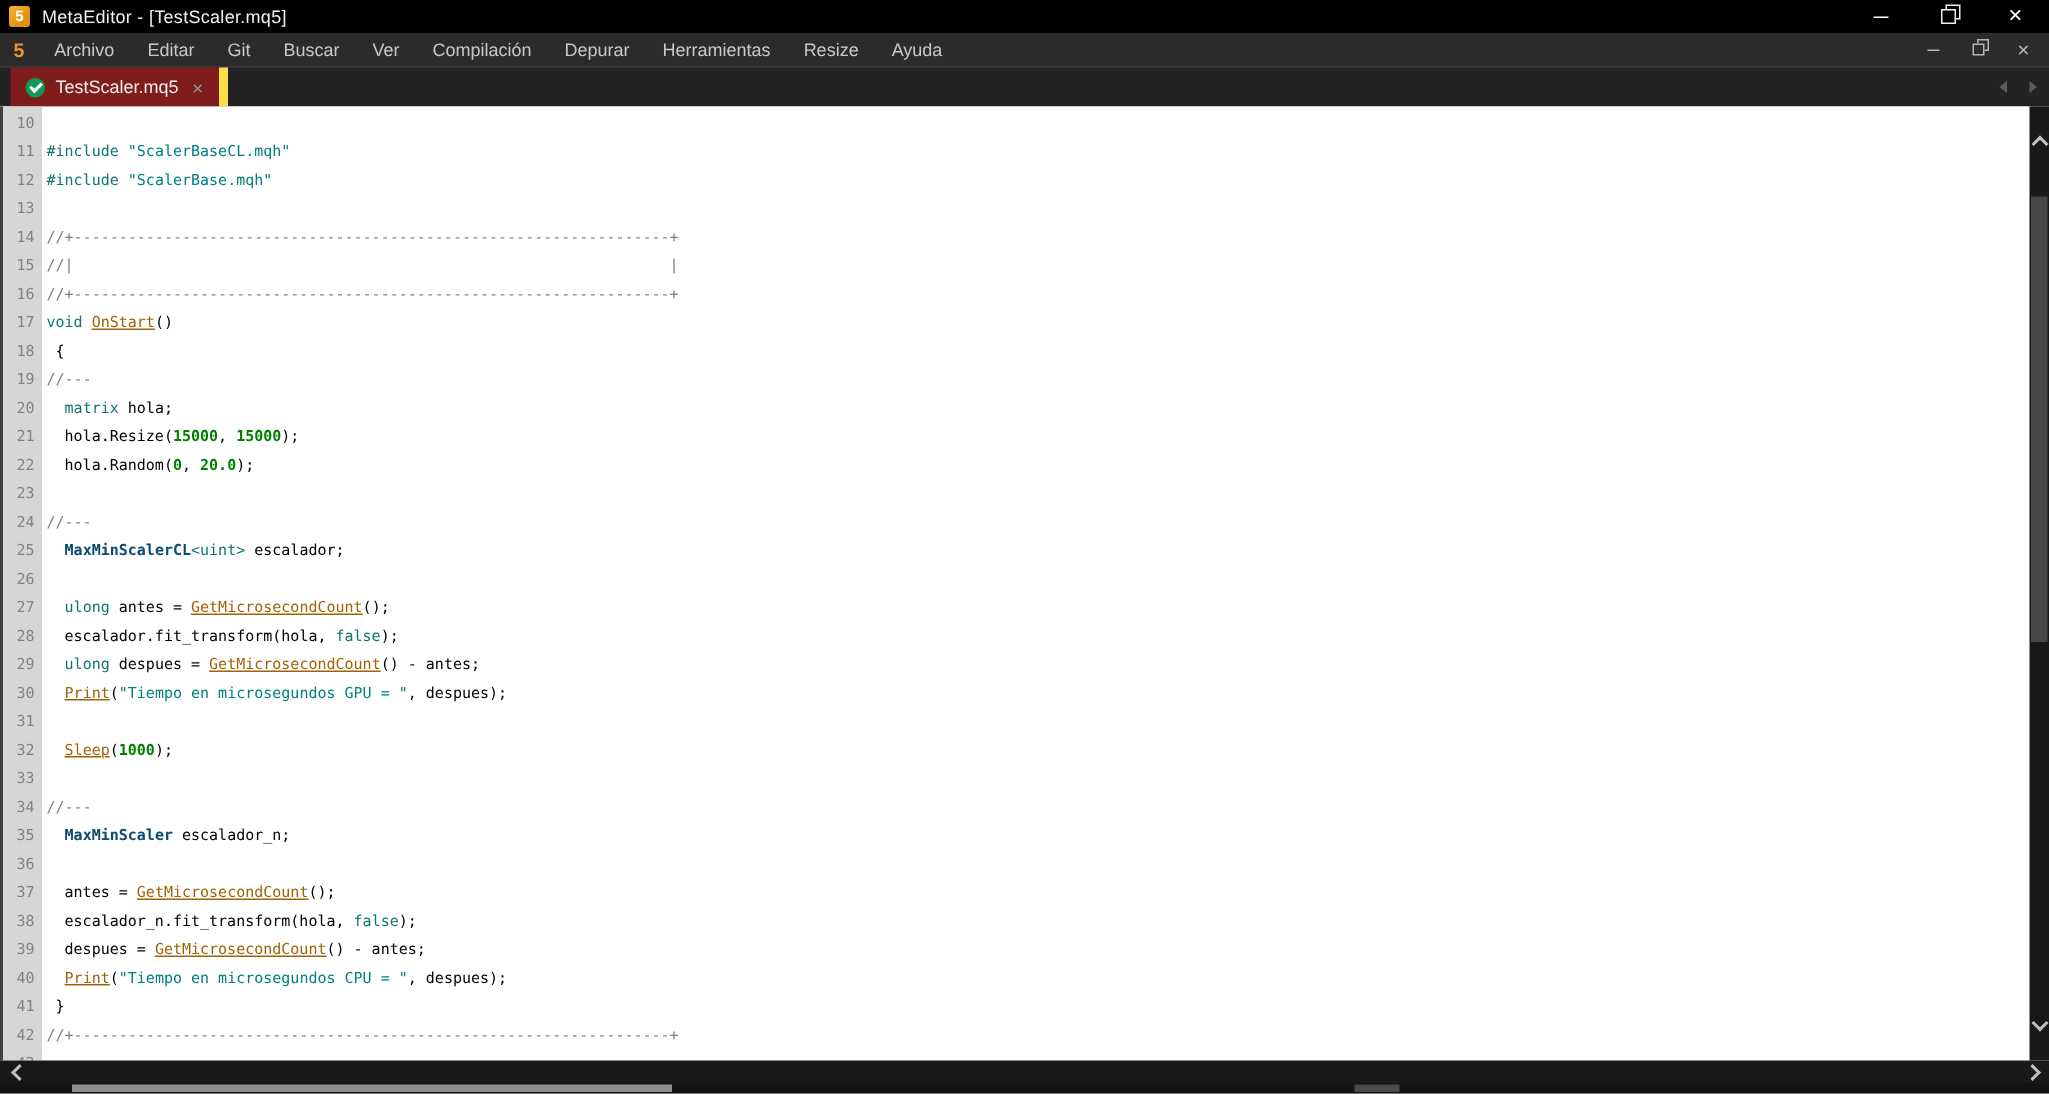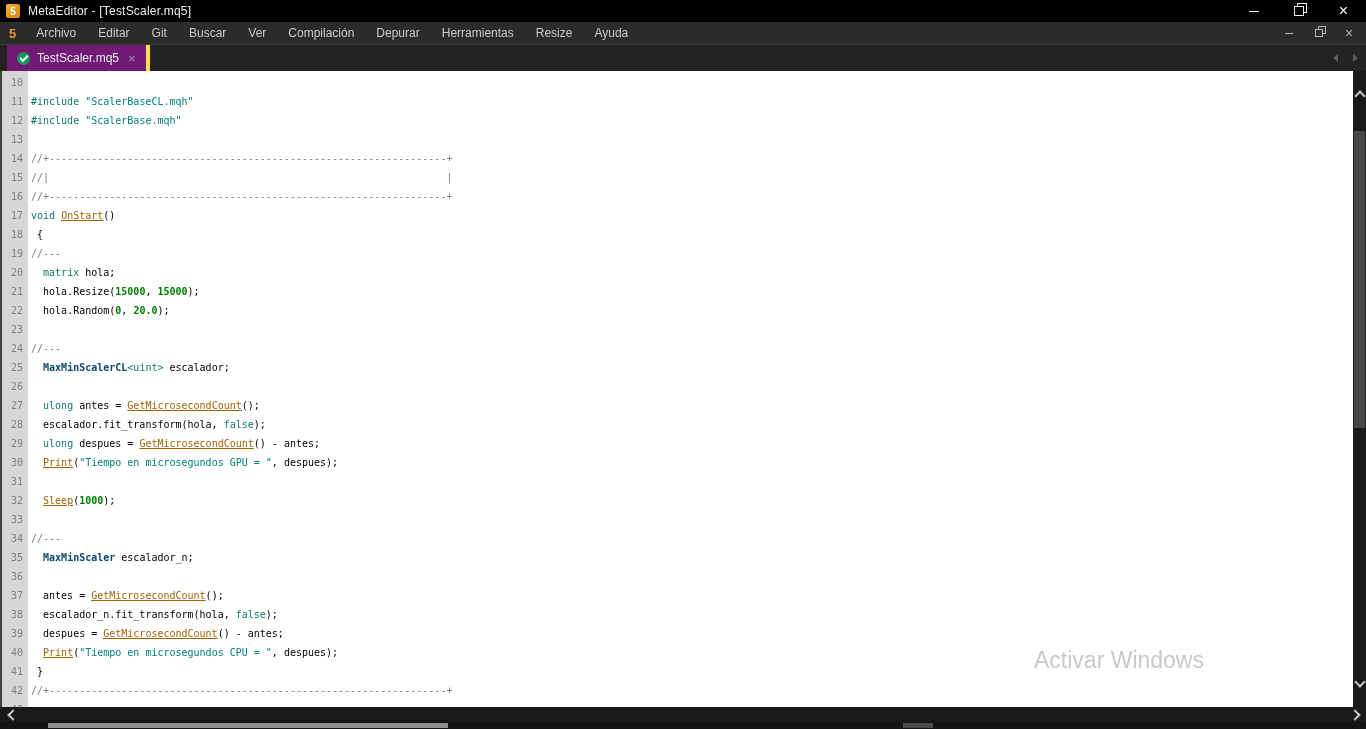--- a/index.html
+++ b/index.html
@@ -23,21 +23,21 @@
   .menu-item{padding:3px 11px;cursor:default;}
   .mdi-controls{margin-left:auto;display:flex;align-items:center;gap:16px;padding-right:10px;color:#b5b5b5;}
   .mdi-btn{position:relative;z-index:0;display:flex;align-items:center;justify-content:center;width:14px;height:14px;}
   .glyph-min.sm{width:8px;border-color:#b5b5b5;}
   .glyph-restore.sm{width:6px;height:6px;border-color:#b5b5b5;background:#2b2b2b;}
   .glyph-restore.sm::before{width:6px;height:6px;border-color:#b5b5b5;left:2px;bottom:2px;}
   .glyph-close.sm{font-size:14px;line-height:14px;color:#b5b5b5;}
 
   
   .tabbar{flex:0 0 27px;height:27px;background:#232323;border-top:1px solid #3a3a3a;display:flex;align-items:stretch;position:relative;box-sizing:border-box;}
-  .tab{margin-left:7px;background:#701a75;display:flex;align-items:center;gap:7px;padding:0 10px;color:#ececec;font-size:12px;border-right:4px solid #fde047;}
+  .tab{margin-left:7px;background:#7f1d1d;display:flex;align-items:center;gap:7px;padding:0 10px;color:#ececec;font-size:12px;border-right:6px solid #fde047;}
   .status-ok{width:13px;height:13px;border-radius:50%;background:#14985a;position:relative;display:inline-block;}
   .status-ok::after{content:"";position:absolute;left:3px;top:3px;width:6px;height:3px;border-left:2px solid #fff;border-bottom:2px solid #fff;transform:rotate(-45deg);}
   .tab-close{color:#9a9a9a;font-size:13px;line-height:13px;margin-left:2px;}
   .tab-arrows{position:absolute;right:8px;top:0;height:100%;display:flex;align-items:center;gap:15px;}
   .tri-left{width:0;height:0;border:4px solid transparent;border-right:5px solid #5d5d5d;border-left:none;}
   .tri-right{width:0;height:0;border:4px solid transparent;border-left:5px solid #5d5d5d;border-right:none;}
 
   
   .main{flex:1;display:flex;min-height:0;}
   .editor{flex:1;position:relative;background:#fff;overflow:hidden;border-left:2px solid #404040;}
@@ -129,21 +129,20 @@
       <span class="tri-left"></span>
       <span class="tri-right"></span>
     </div>
   </div>
 
   <div class="main">
     <div class="editor">
       <div class="gutter-bg"></div>
       <div class="code"><div class="line"><span class="ln">10</span><span class="lc"></span></div><div class="line"><span class="ln">11</span><span class="lc"><span class="tk-kw">#include</span><span class="tk-pl"> </span><span class="tk-str">"ScalerBaseCL.mqh"</span></span></div><div class="line"><span class="ln">12</span><span class="lc"><span class="tk-kw">#include</span><span class="tk-pl"> </span><span class="tk-str">"ScalerBase.mqh"</span></span></div><div class="line"><span class="ln">13</span><span class="lc"></span></div><div class="line"><span class="ln">14</span><span class="lc"><span class="tk-cm">//+------------------------------------------------------------------+</span></span></div><div class="line"><span class="ln">15</span><span class="lc"><span class="tk-cm">//|                                                                  |</span></span></div><div class="line"><span class="ln">16</span><span class="lc"><span class="tk-cm">//+------------------------------------------------------------------+</span></span></div><div class="line"><span class="ln">17</span><span class="lc"><span class="tk-kw">void</span><span class="tk-pl"> </span><span class="tk-fn">OnStart</span><span class="tk-pl">()</span></span></div><div class="line"><span class="ln">18</span><span class="lc"><span class="tk-pl"> {</span></span></div><div class="line"><span class="ln">19</span><span class="lc"><span class="tk-cm">//---</span></span></div><div class="line"><span class="ln">20</span><span class="lc"><span class="tk-pl">  </span><span class="tk-kw">matrix</span><span class="tk-pl"> hola;</span></span></div><div class="line"><span class="ln">21</span><span class="lc"><span class="tk-pl">  hola.Resize(</span><span class="tk-num">15000</span><span class="tk-pl">, </span><span class="tk-num">15000</span><span class="tk-pl">);</span></span></div><div class="line"><span class="ln">22</span><span class="lc"><span class="tk-pl">  hola.Random(</span><span class="tk-num">0</span><span class="tk-pl">, </span><span class="tk-num">20.0</span><span class="tk-pl">);</span></span></div><div class="line"><span class="ln">23</span><span class="lc"></span></div><div class="line"><span class="ln">24</span><span class="lc"><span class="tk-cm">//---</span></span></div><div class="line"><span class="ln">25</span><span class="lc"><span class="tk-pl">  </span><span class="tk-cls">MaxMinScalerCL</span><span class="tk-kw">&lt;uint&gt;</span><span class="tk-pl"> escalador;</span></span></div><div class="line"><span class="ln">26</span><span class="lc"></span></div><div class="line"><span class="ln">27</span><span class="lc"><span class="tk-pl">  </span><span class="tk-kw">ulong</span><span class="tk-pl"> antes = </span><span class="tk-fn">GetMicrosecondCount</span><span class="tk-pl">();</span></span></div><div class="line"><span class="ln">28</span><span class="lc"><span class="tk-pl">  escalador.fit_transform(hola, </span><span class="tk-bool">false</span><span class="tk-pl">);</span></span></div><div class="line"><span class="ln">29</span><span class="lc"><span class="tk-pl">  </span><span class="tk-kw">ulong</span><span class="tk-pl"> despues = </span><span class="tk-fn">GetMicrosecondCount</span><span class="tk-pl">() - antes;</span></span></div><div class="line"><span class="ln">30</span><span class="lc"><span class="tk-pl">  </span><span class="tk-fn">Print</span><span class="tk-pl">(</span><span class="tk-str">"Tiempo en microsegundos GPU = "</span><span class="tk-pl">, despues);</span></span></div><div class="line"><span class="ln">31</span><span class="lc"></span></div><div class="line"><span class="ln">32</span><span class="lc"><span class="tk-pl">  </span><span class="tk-fn">Sleep</span><span class="tk-pl">(</span><span class="tk-num">1000</span><span class="tk-pl">);</span></span></div><div class="line"><span class="ln">33</span><span class="lc"></span></div><div class="line"><span class="ln">34</span><span class="lc"><span class="tk-cm">//---</span></span></div><div class="line"><span class="ln">35</span><span class="lc"><span class="tk-pl">  </span><span class="tk-cls">MaxMinScaler</span><span class="tk-pl"> escalador_n;</span></span></div><div class="line"><span class="ln">36</span><span class="lc"></span></div><div class="line"><span class="ln">37</span><span class="lc"><span class="tk-pl">  antes = </span><span class="tk-fn">GetMicrosecondCount</span><span class="tk-pl">();</span></span></div><div class="line"><span class="ln">38</span><span class="lc"><span class="tk-pl">  escalador_n.fit_transform(hola, </span><span class="tk-bool">false</span><span class="tk-pl">);</span></span></div><div class="line"><span class="ln">39</span><span class="lc"><span class="tk-pl">  despues = </span><span class="tk-fn">GetMicrosecondCount</span><span class="tk-pl">() - antes;</span></span></div><div class="line"><span class="ln">40</span><span class="lc"><span class="tk-pl">  </span><span class="tk-fn">Print</span><span class="tk-pl">(</span><span class="tk-str">"Tiempo en microsegundos CPU = "</span><span class="tk-pl">, despues);</span></span></div><div class="line"><span class="ln">41</span><span class="lc"><span class="tk-pl"> }</span></span></div><div class="line"><span class="ln">42</span><span class="lc"><span class="tk-cm">//+------------------------------------------------------------------+</span></span></div><div class="line"><span class="ln">43</span><span class="lc"></span></div></div>
       <div class="watermark">
-        <div class="wm-title">Activar Windows</div>
       </div>
     </div>
     <div class="vscroll">
       <span class="chev vchev-up"></span>
       <div class="vthumb"></div>
       <span class="chev vchev-down"></span>
     </div>
   </div>
 
   <div class="hscroll">

